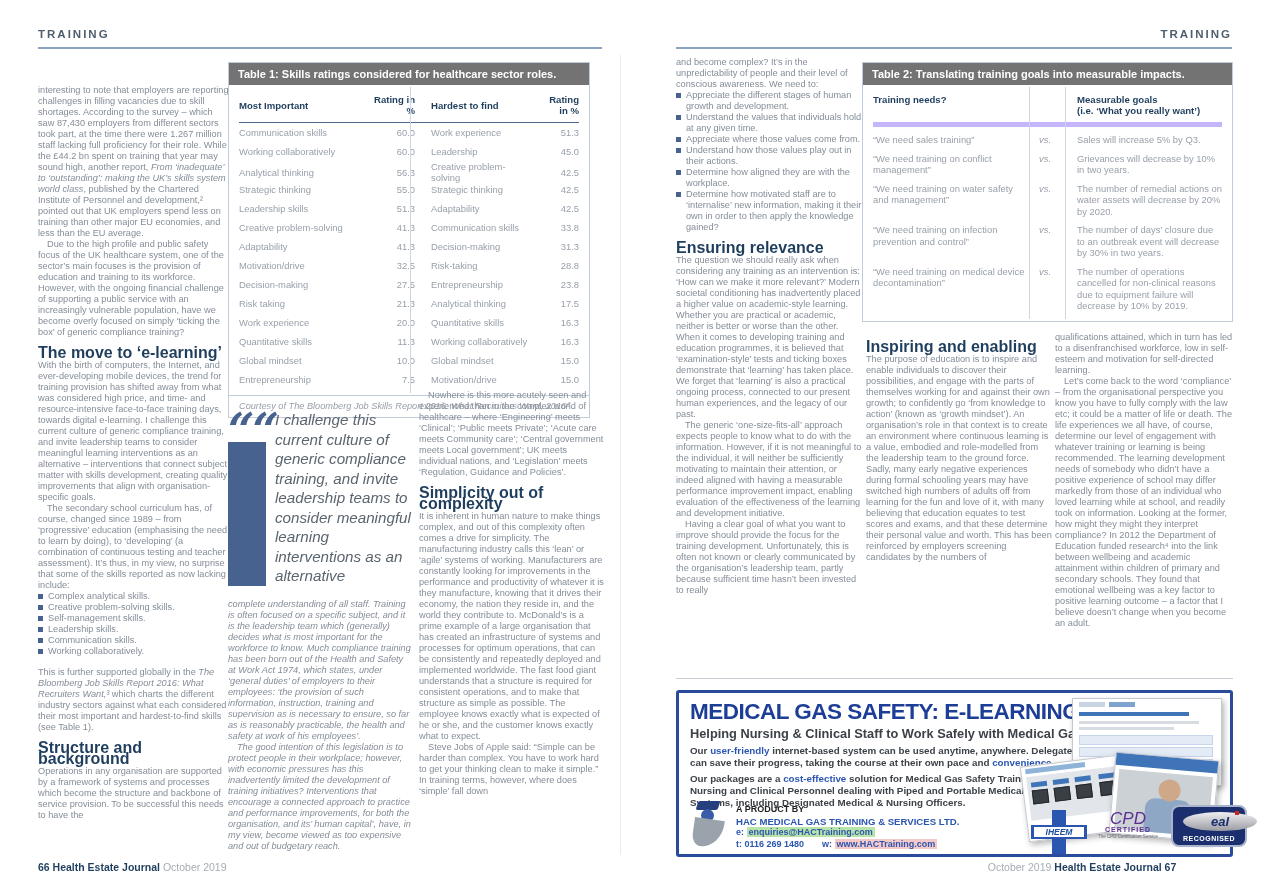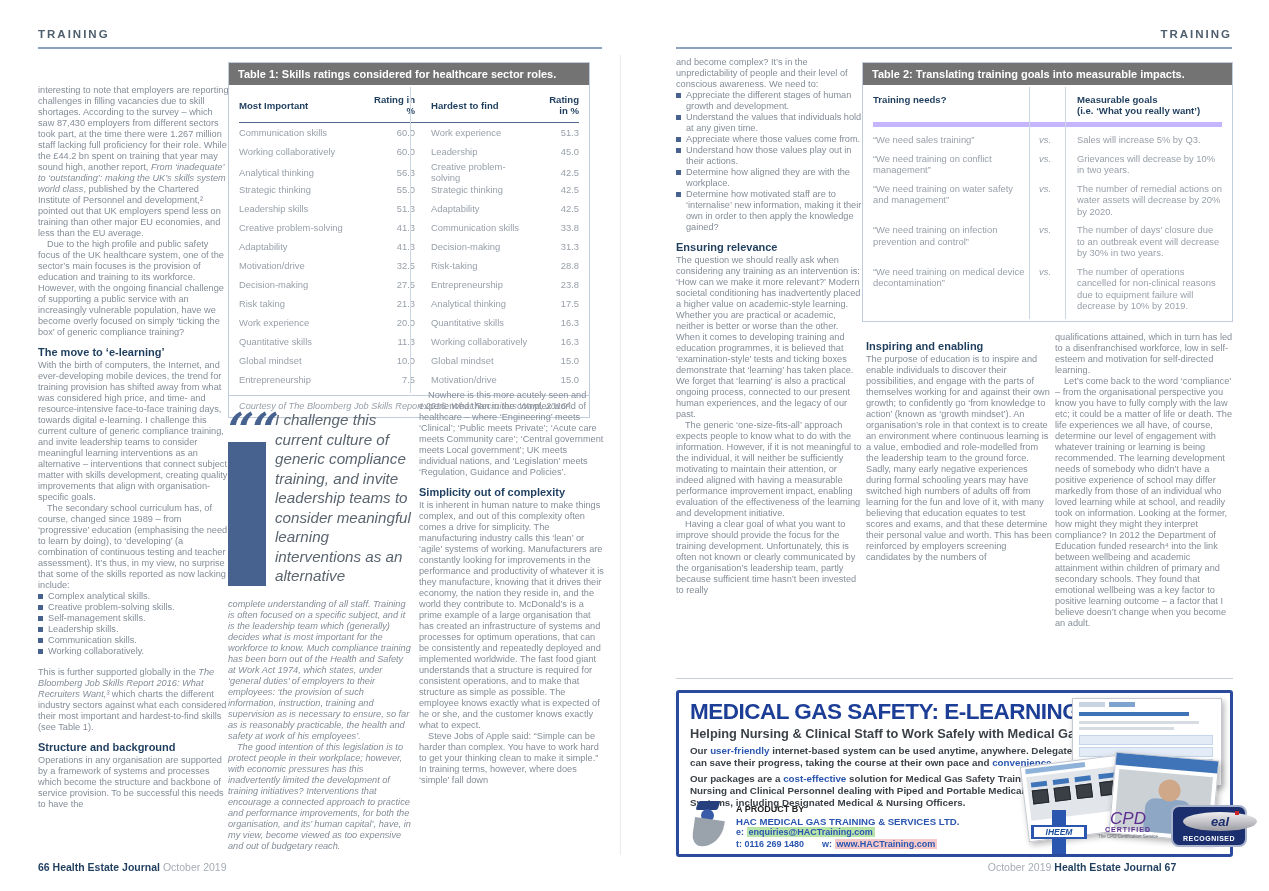--- a/index.html
+++ b/index.html
@@ -10,21 +10,21 @@
   .rule{position:absolute;top:47px;height:2px;background:#8ca3c0;}
   .gutter{position:absolute;left:620px;top:55px;width:1px;height:800px;background:#e8ebef;}
   .foot{position:absolute;top:861px;font-size:10.5px;color:#a6adb5;}
   .foot b{color:#1f3e5e;}
   
   .bt{font-size:9.2px;line-height:11px;color:#848d98;}
   .bt p{margin:0;}
   .bt .ind{text-indent:9px;}
   .bt .gap{margin-top:10px;}
   .it{font-style:italic;}
-  .hd{font-size:11px;font-weight:bold;color:#1f3e5e;margin:9px 0 2px;}
+  .hd{font-size:16px;font-weight:bold;color:#1f3e5e;margin:9px 0 2px;}
   .bul{display:flex;gap:5px;}
   .bul .sq{flex:none;width:5px;height:5px;background:#47628f;margin-top:3px;}
   .col{position:absolute;}
   
   .tbl{position:absolute;background:#fff;border:1px solid #bfccdd;box-sizing:border-box;}
   .tbl-title{background:#737373;color:#fff;font-weight:bold;font-size:11px;padding:5px 9px;}
   .tbl-body{position:relative;padding:4px 10px 6px;}
   .vline{position:absolute;width:1px;background:#ccd7e4;}
   .t1-head,.t1-row{display:grid;grid-template-columns:127px 43px 1fr 40px;column-gap:6px;align-items:center;}
   .t1-head{font-size:9.6px;font-weight:bold;color:#1f3e5e;padding:5px 0 6px;border-bottom:1px solid #52688a;}

